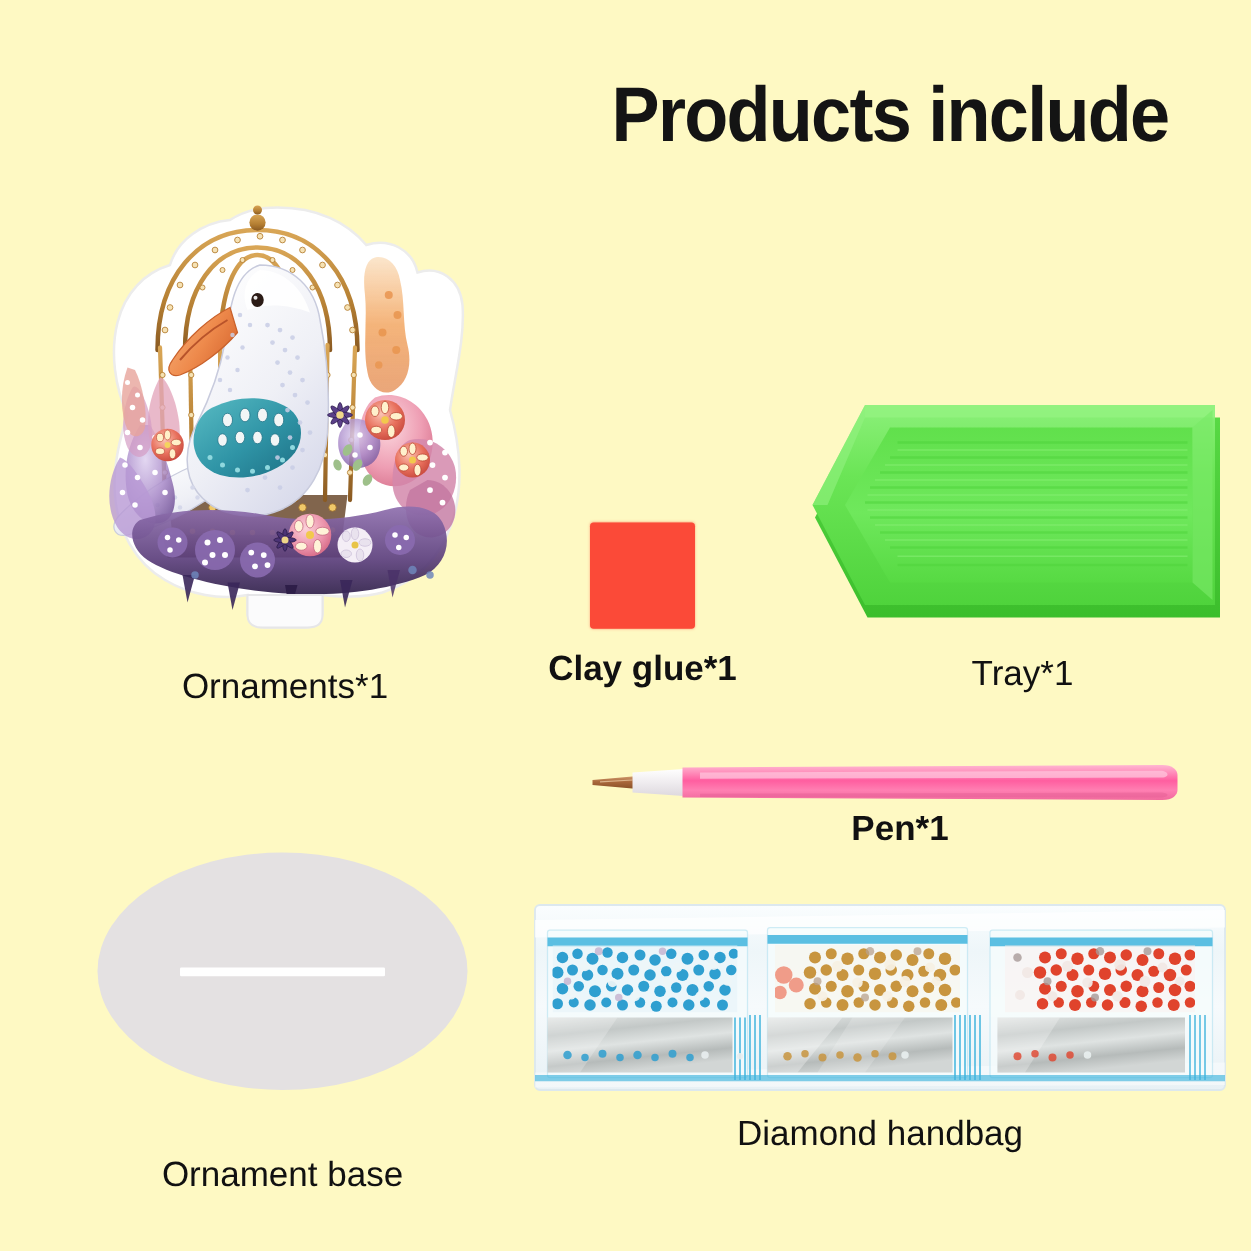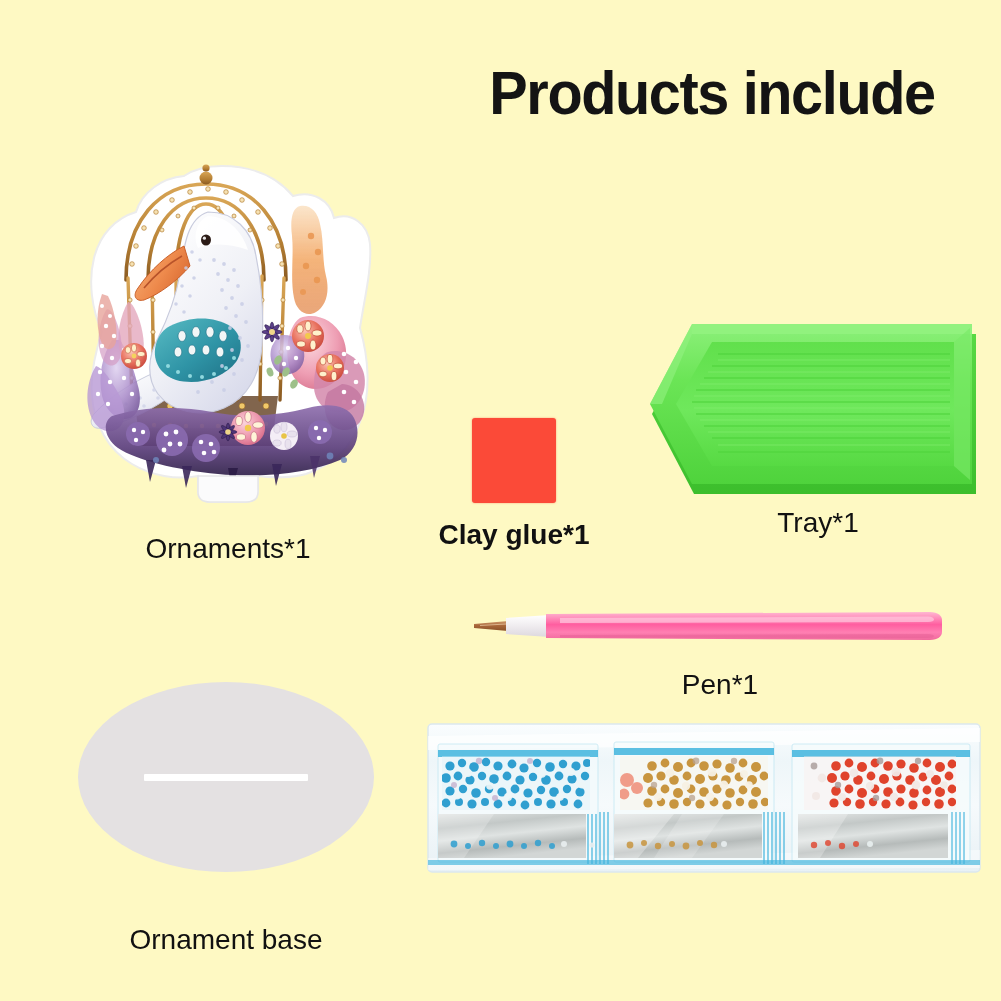--- a/index.html
+++ b/index.html
@@ -623,21 +623,21 @@
         <line x1="52" y1="106" x2="302" y2="106"></line>
         <line x1="60" y1="118" x2="302" y2="118"></line>
         <line x1="70" y1="131" x2="302" y2="131"></line>
       </g>
 
       <path d="M44 10 L324 10 L324 20 L44 20 Z" fill="#93f281" opacity="0.8"></path>
       <path d="M2 90 L44 10 L44 20 L14 90 Z" fill="#93f281" opacity="0.6"></path>
       <path d="M306 28 L322 14 L322 166 L306 152 Z" fill="#7aea67" opacity="0.65"></path>
     </svg>
   </div>
-  <div class="caption" style="left:688px; top:508px; width:260px;">Tray*1</div>
+  <div class="caption" style="left:688px; top:524px; width:260px;">Tray*1</div>
 
   <div class="pen-wrap">
     <svg viewBox="0 0 486 44" xmlns="http://www.w3.org/2000/svg">
       <defs>
         <linearGradient id="penBarrel" x1="0" y1="0" x2="0" y2="1">
           <stop offset="0%" stop-color="#ffb7d2"></stop>
           <stop offset="22%" stop-color="#ff8dba"></stop>
           <stop offset="45%" stop-color="#ff5ea0"></stop>
           <stop offset="72%" stop-color="#ff7fb2"></stop>
           <stop offset="100%" stop-color="#f06a9d"></stop>
@@ -662,21 +662,21 @@
       <path d="M78 10 L462 8 C470 8 474 12 474 16 L474 28
                C474 32 470 36 462 36 L78 34 Z" fill="url(#penBarrel)"></path>
 
       <path d="M92 14 L460 12.5 C464 12.5 466 14 466 15.5
                C466 17 464 18 460 18 L92 19 Z" fill="#ffc4dc" opacity="0.75"></path>
 
       <path d="M92 31 L460 30 C464 30 466 31 466 32
                C466 33 464 34 460 34 L92 33.5 Z" fill="#e05992" opacity="0.4"></path>
     </svg>
   </div>
-  <div class="caption" style="left:610px; top:670px; width:220px;">Pen*1</div>
+  <div class="caption" style="left:610px; top:648px; width:220px;font-weight:bold;">Pen*1</div>
 
   <div class="base-wrap">
     <div class="base-oval"></div>
     <div class="base-slot"></div>
   </div>
   <div class="caption" style="left:76px; top:925px; width:300px;">Ornament base</div>
 
   <div class="handbag-wrap">
     <svg viewBox="0 0 560 160" xmlns="http://www.w3.org/2000/svg">
       <defs>
@@ -988,14 +988,15 @@
           <circle cx="140" cy="126" r="3"></circle>
             <circle cx="300" cy="126" r="3"></circle>
           <circle cx="446" cy="126" r="3"></circle>
             <circle cx="168" cy="127" r="2.6"></circle>
         </g>
       </g>
 
       <rect x="4" y="142" width="552" height="5" fill="#3fb4dd" opacity="0.65"></rect>
     </svg>
   </div>
+  <div class="caption" style="left:484px; top:892px; width:440px;">Diamond handbag</div>
 
 </div>
 
 </body></html>

